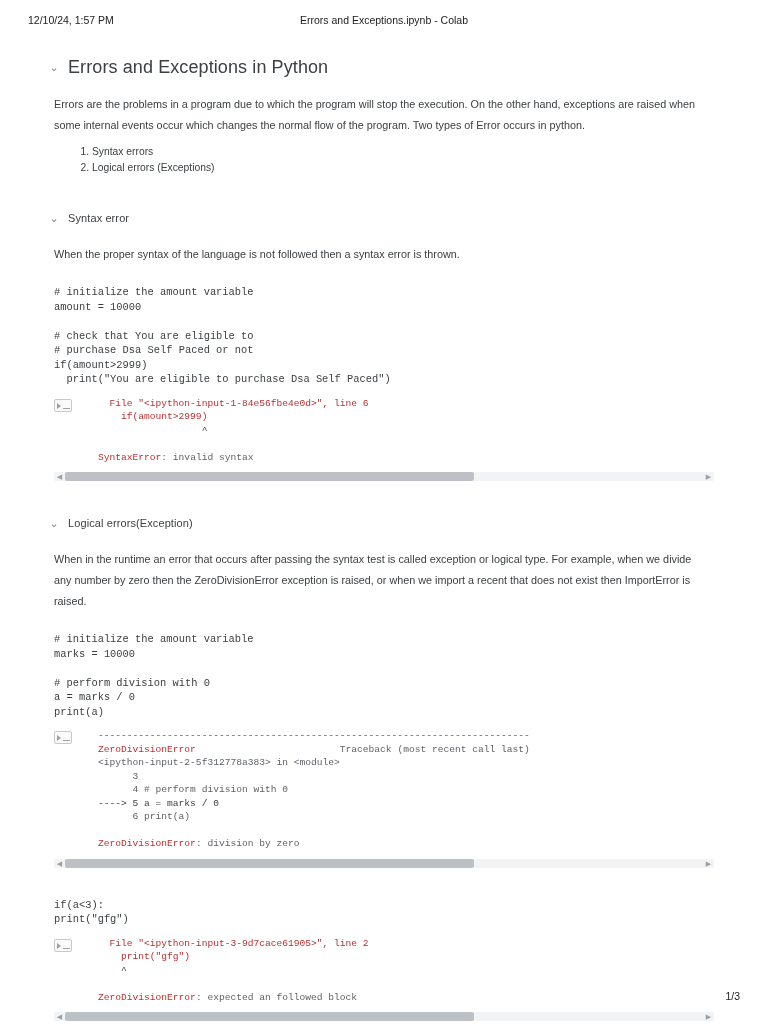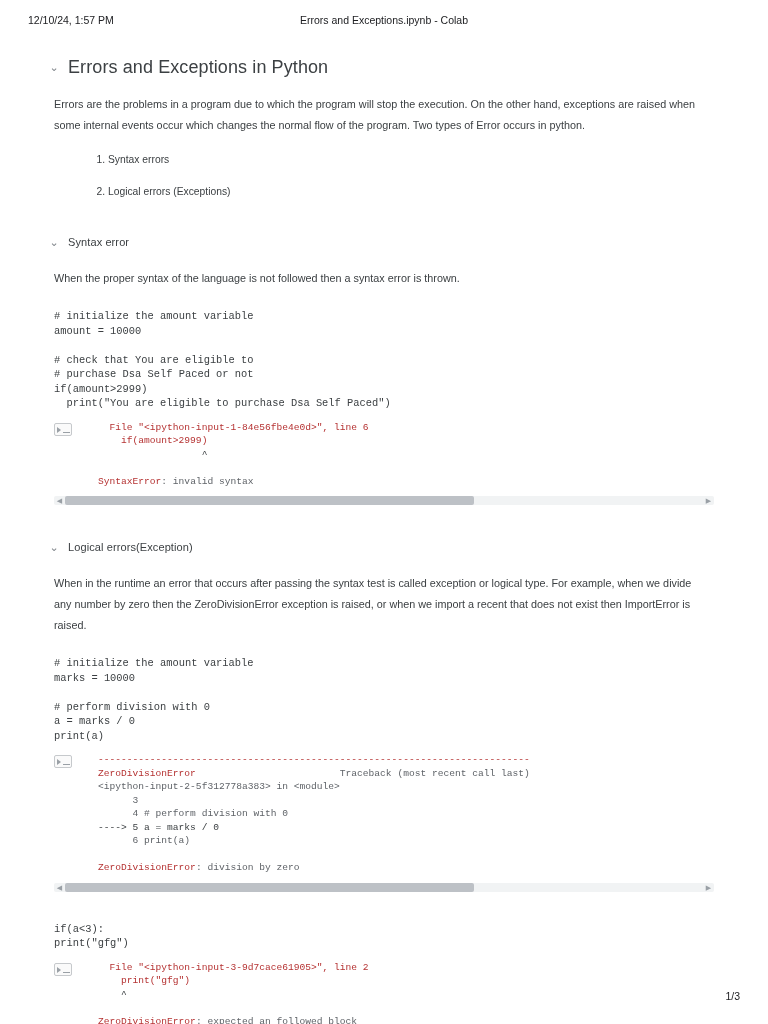--- a/index.html
+++ b/index.html
@@ -119,21 +119,21 @@
     line-height: 21px;
     color: #3c4043;
   }
   ol.steps {
     margin: 8px 0 0 34px;
     padding: 0 0 0 14px;
     font-size: 10.3px;
     line-height: 16px;
     color: #3c4043;
   }
-  ol.steps li { margin: 16px; padding: 0; }
+  ol.steps li { margin: 0; padding: 0; }
   
   .codeblock {
     margin: 20px 0 0 10px;
     width: 660px;
     font-family: "Liberation Mono", monospace;
     font-size: 10.4px;
     line-height: 14.5px;
     color: #3c4043;
     white-space: pre;
   }

